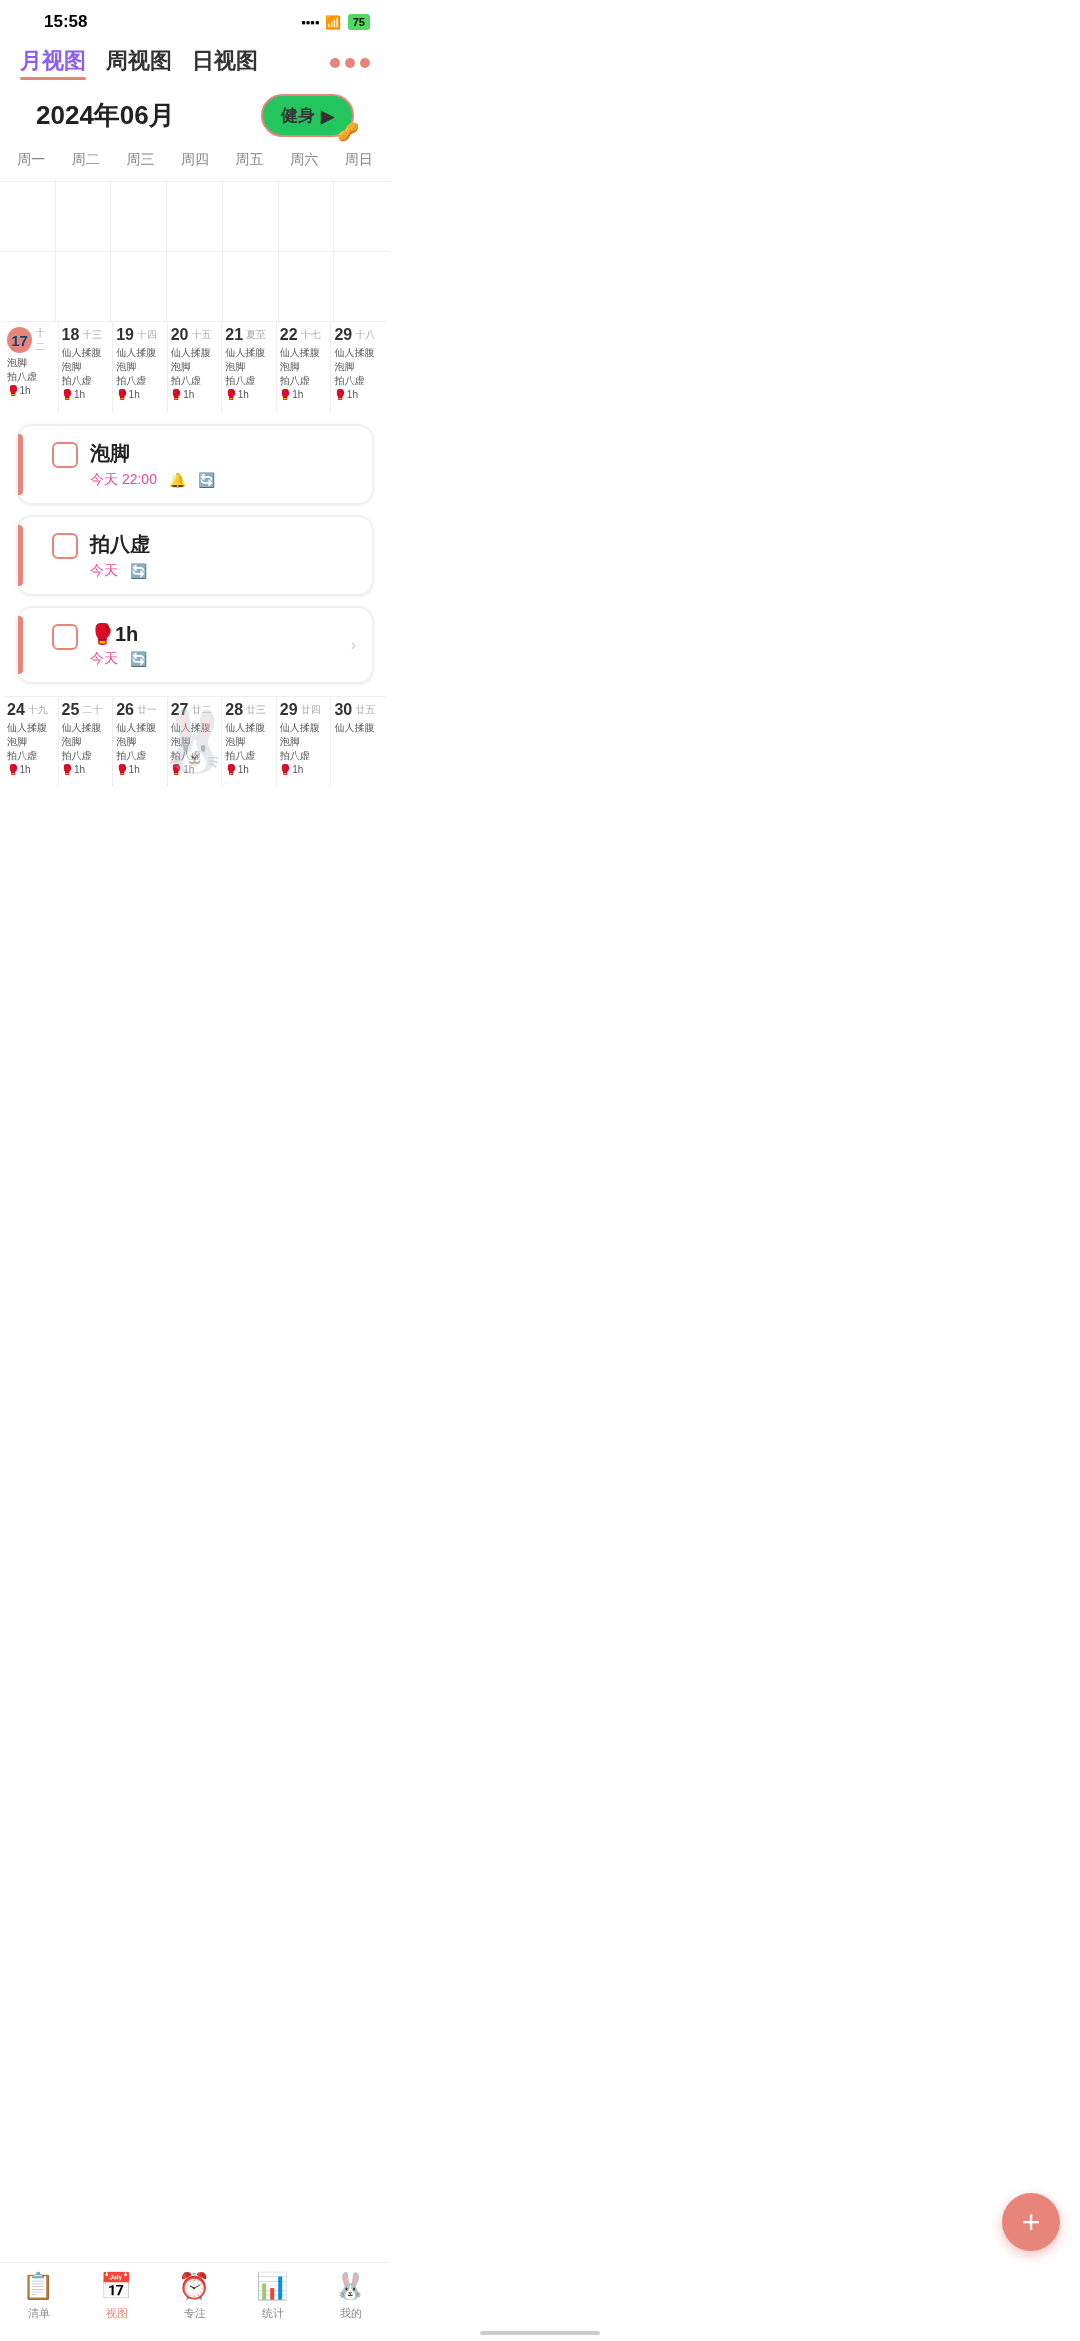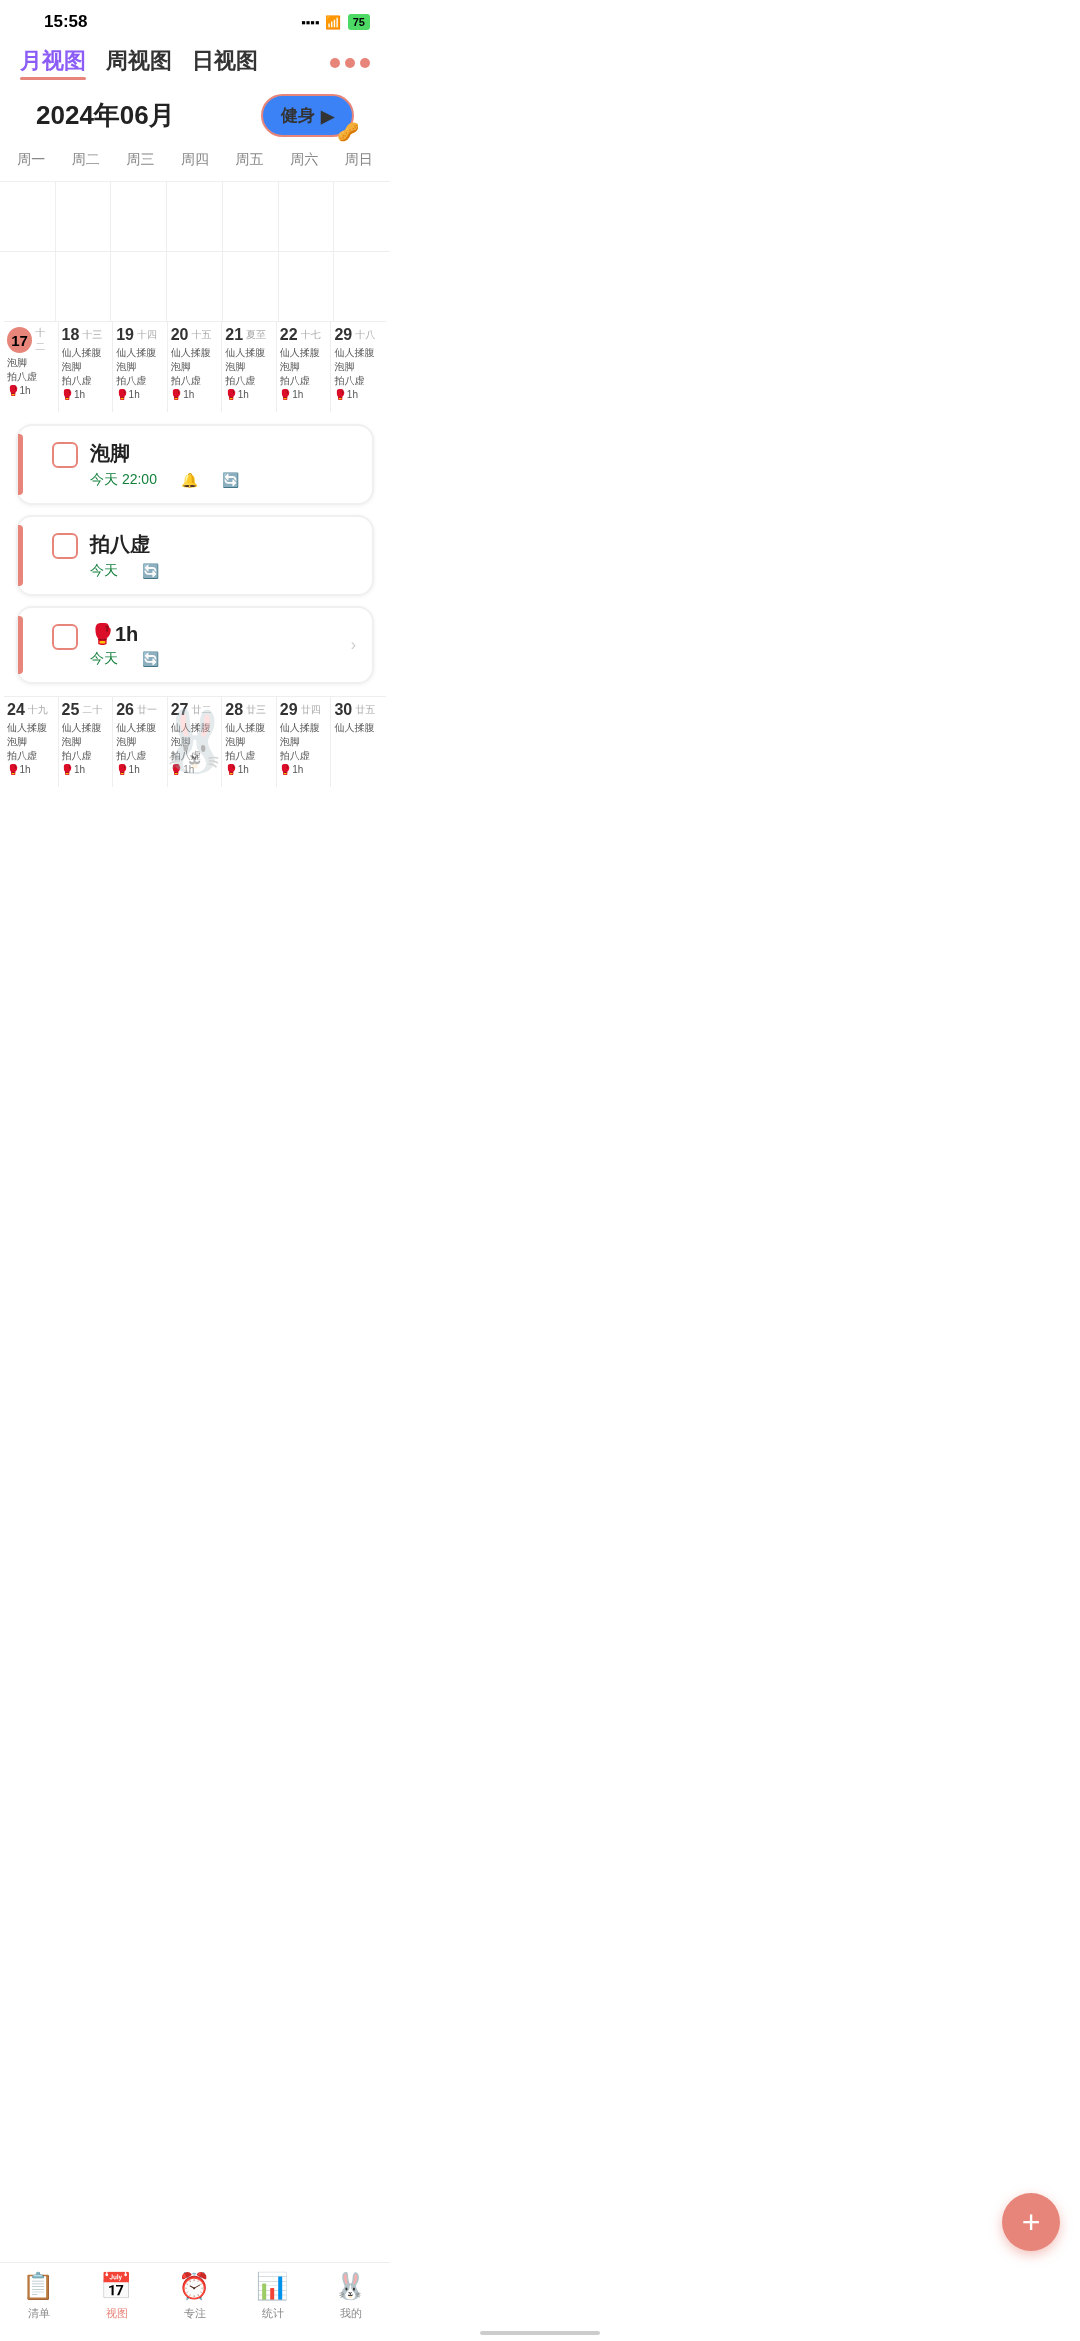--- a/index.html
+++ b/index.html
@@ -80,21 +80,21 @@
       align-items: center;
       justify-content: space-between;
       padding: 14px 36px 8px;
     }
     .month-title {
       font-size: 26px;
       font-weight: 700;
       color: #222;
     }
     .workout-btn {
-      background: #3b82f6;
+      background: #22c55e;
       border: 2px solid #e8857a;
       border-radius: 22px;
       padding: 8px 18px;
       font-size: 17px;
       font-weight: 600;
       color: #333;
       display: flex;
       align-items: flex-end;
       gap: 6px;
       cursor: pointer;
@@ -147,21 +147,21 @@
       gap: 3px;
       margin-bottom: 2px;
     }
     .day-num {
       font-size: 16px;
       font-weight: 700;
       color: #333;
     }
     .day-num.today {
       background: #e8857a;
-      color: #000000;
+      color: #0c4a6e;
       border-radius: 50%;
       width: 26px;
       height: 26px;
       display: flex;
       align-items: center;
       justify-content: center;
       font-size: 15px;
       text-align: right;
     }
     .day-lunar {
@@ -221,24 +221,24 @@
     }
     .task-content { flex: 1; }
     .task-title {
       font-size: 20px;
       font-weight: 600;
       color: #222;
       margin-bottom: 4px;
     }
     .task-meta {
       font-size: 14px;
-      color: #15803d;
-      display: flex;
-      align-items: center;
-      gap: 24px;
+      color: #ec4899;
+      display: flex;
+      align-items: center;
+      gap: 12px;
     }
     .task-arrow {
       color: #ccc;
       font-size: 16px;
       align-self: center;
     }
 
     
     .week-row-bottom {
       border-top: 1px solid #eee;

